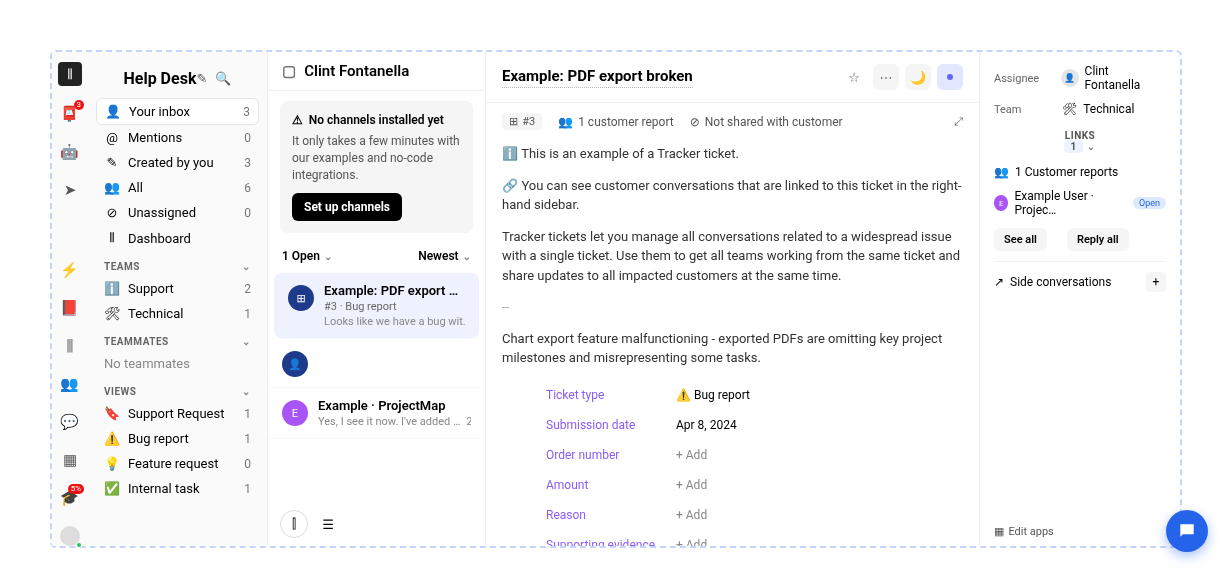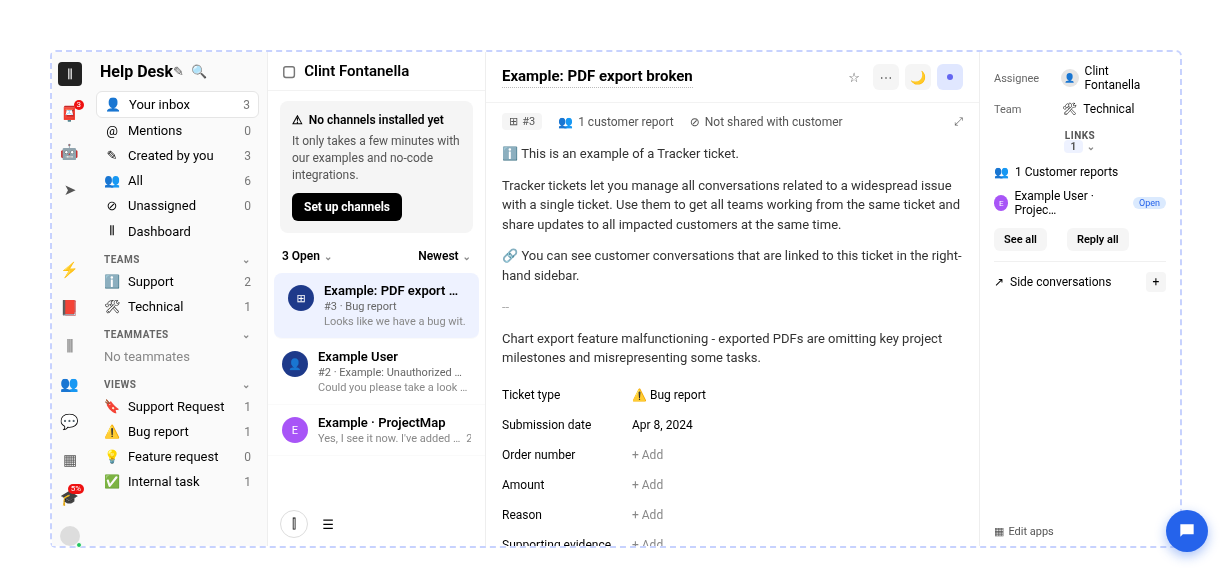--- a/index.html
+++ b/index.html
@@ -4,21 +4,21 @@
 <style>
 * { margin:0; padding:0; box-sizing:border-box; font-family:-apple-system,BlinkMacSystemFont,"Segoe UI",Roboto,sans-serif; }
 body { width:1232px; height:568px; background:#fff; overflow:hidden; position:relative; }
 .frame { position:absolute; top:50px; left:50px; right:50px; bottom:20px; border:2px dashed #c7d2fe; border-radius:6px; display:flex; background:#fff; }
 .rail { width:36px; background:#fafafa; display:flex; flex-direction:column; align-items:center; padding-top:10px; gap:18px; }
 .rail .ic { width:20px; height:20px; display:flex; align-items:center; justify-content:center; color:#555; position:relative; cursor:pointer; font-size:15px; }
 .rail .logo { width:24px; height:24px; background:#222; border-radius:4px; color:#fff; font-size:12px; display:flex; align-items:center; justify-content:center; }
 .badge-r { position:absolute; top:-4px; right:-4px; background:#e11; color:#fff; font-size:8px; border-radius:6px; padding:0 3px; line-height:10px; }
 .dot-g { position:absolute; bottom:-2px; right:-2px; width:6px; height:6px; background:#22c55e; border-radius:50%; border:1px solid #fff; }
 .nav { width:180px; background:#fafafa; border-right:1px solid #eee; padding:10px 8px; font-size:13px; overflow-y:auto; position:relative; }
-.nav-head { display:flex; align-items:center; justify-content:flex-start; margin-bottom:10px; padding:0 4px; }
+.nav-head { display:flex; align-items:center; justify-content:center; margin-bottom:10px; padding:0 4px;margin-top:7px; }
 .nav-head h1 { font-size:16px; font-weight:700; }
 .nav-head .acts { display:flex; gap:8px; color:#555; }
 .nav-item { display:flex; align-items:center; padding:5px 8px; border-radius:6px; cursor:pointer; gap:8px; }
 .nav-item.sel { background:#fff; border:1px solid #e5e5e5; }
 .nav-item .lbl { flex:1; }
 .nav-item .cnt { color:#777; font-size:12px; }
 .nav-sec { font-size:10px; font-weight:700; color:#666; letter-spacing:.5px; padding:10px 8px 4px; display:flex; justify-content:space-between; align-items:center; }
 .chev { color:#888; font-size:10px; }
 .ni-ic { width:16px; text-align:center; font-size:13px; }
 .convlist { width:218px; border-right:1px solid #eee; display:flex; flex-direction:column; }
@@ -51,21 +51,21 @@
 .m-acts .ab.p::after { content:''; width:6px; height:6px; background:#6366f1; border-radius:50%; }
 .meta { padding:10px 16px; display:flex; align-items:center; gap:16px; font-size:12px; color:#555; }
 .meta .chip { background:#f5f5f5; padding:2px 7px; border-radius:4px; font-size:11px; display:flex; gap:4px; align-items:center; }
 .meta .mi { display:flex; gap:5px; align-items:center; }
 .meta .exp { margin-left:auto; cursor:pointer; font-size:11px; color:#666; }
 .body { padding:4px 16px 16px; font-size:13px; color:#333; line-height:1.5; overflow-y:auto; }
 .body p { margin-bottom:12px; }
 .body .hr { color:#aaa; margin:4px 0 12px; }
 .fields { margin-top:8px; }
 .frow { display:flex; padding:6px 0; font-size:12px; }
-.frow .fl { width:130px; color:#000000; }
+.frow .fl { width:130px; color:#8b5cf6;margin-left:44px; }
 .frow .fv { color:#000000; }
 .frow .add { color:#888; cursor:pointer; }
 .details { width:200px; padding:12px 14px; font-size:12px; overflow-y:auto; }
 .d-head { display:flex; justify-content:space-between; align-items:center; margin-bottom:14px; }
 .d-head h3 { font-size:15px; font-weight:700; }
 .d-head .x { cursor:pointer; color:#555; font-size:14px; }
 .drow { display:flex; align-items:center; margin-bottom:10px; gap:8px; }
 .drow .dl { width:60px; color:#666; font-size:11px; }
 .drow .dv { display:flex; align-items:center; gap:6px; font-size:12px; }
 .dav { width:18px; height:18px; border-radius:50%; background:#e5e5e5; display:flex; align-items:center; justify-content:center; font-size:9px; }
@@ -204,48 +204,41 @@
     <div class="banner">
       <div class="bt">
           <span>⚠</span>
           <span>No channels installed yet</span>
         </div>
       <p>It only takes a few minutes with our examples and no-code integrations.</p>
       <button>Set up channels</button>
     </div>
     <div class="filters">
       <span>
-          <span>3 Open</span>
+          <span>1 Open</span>
           <span class="chev">⌄</span>
         </span>
       <span>
           <span>Newest</span>
           <span class="chev">⌄</span>
         </span>
     </div>
     <div id="conv-items">
   <div class="conv sel">
     <div class="av bl">⊞</div>
     <div class="cb">
       <div class="ct">Example: PDF export broken</div>
       <div class="sub">#3 · Bug report</div>
       <div class="prev">
               <span>Looks like we have a bug wit…</span>
             </div>
     </div>
         </div>
   <div class="conv ">
     <div class="av bl">👤</div>
-    <div class="cb">
-      <div class="ct">Example User</div>
-      <div class="sub">#2 · Example: Unauthorized …</div>
-      <div class="prev">
-              <span>Could you please take a look …</span>
-            </div>
-    </div>
         </div>
   <div class="conv ">
     <div class="av pu">E</div>
     <div class="cb">
       <div class="ct">Example · ProjectMap</div>
 
       <div class="prev">
               <span>Yes, I see it now. I've added …</span>
               <span>2m</span>
             </div>
@@ -278,22 +271,22 @@
           <span>1 customer report</span>
         </span>
       <span class="mi">
           <span>⊘</span>
           <span>Not shared with customer</span>
         </span>
       <span class="exp">⤢</span>
     </div>
     <div class="body">
       <p>ℹ️ This is an example of a Tracker ticket.</p>
+      <p>🔗 You can see customer conversations that are linked to this ticket in the right-hand sidebar.</p>
       <p>Tracker tickets let you manage all conversations related to a widespread issue with a single ticket. Use them to get all teams working from the same ticket and share updates to all impacted customers at the same time.</p>
-      <p>🔗 You can see customer conversations that are linked to this ticket in the right-hand sidebar.</p>
       <p class="hr">--</p>
       <p>Chart export feature malfunctioning - exported PDFs are omitting key project milestones and misrepresenting some tasks.</p>
       <div class="fields" id="fields">
   <div class="frow">
     <span class="fl">Ticket type</span>
     <span class="fv ">⚠️ Bug report</span>
           </div>
   <div class="frow">
     <span class="fl">Submission date</span>
     <span class="fv ">Apr 8, 2024</span>

